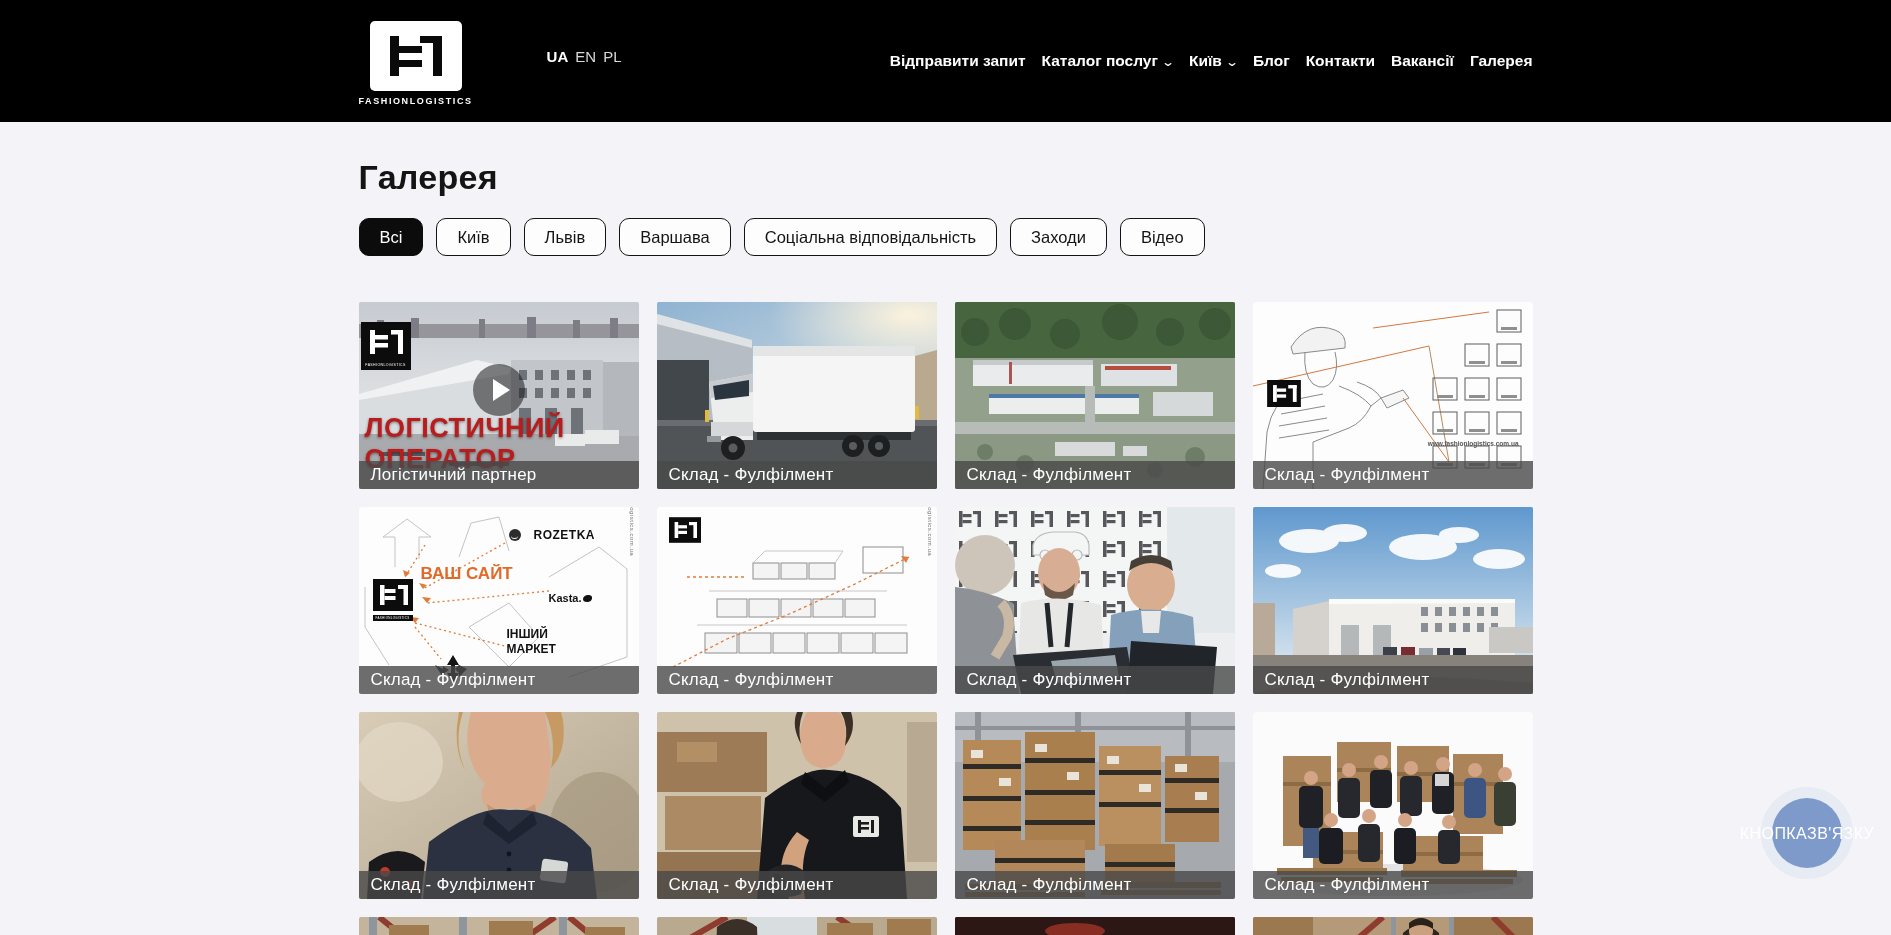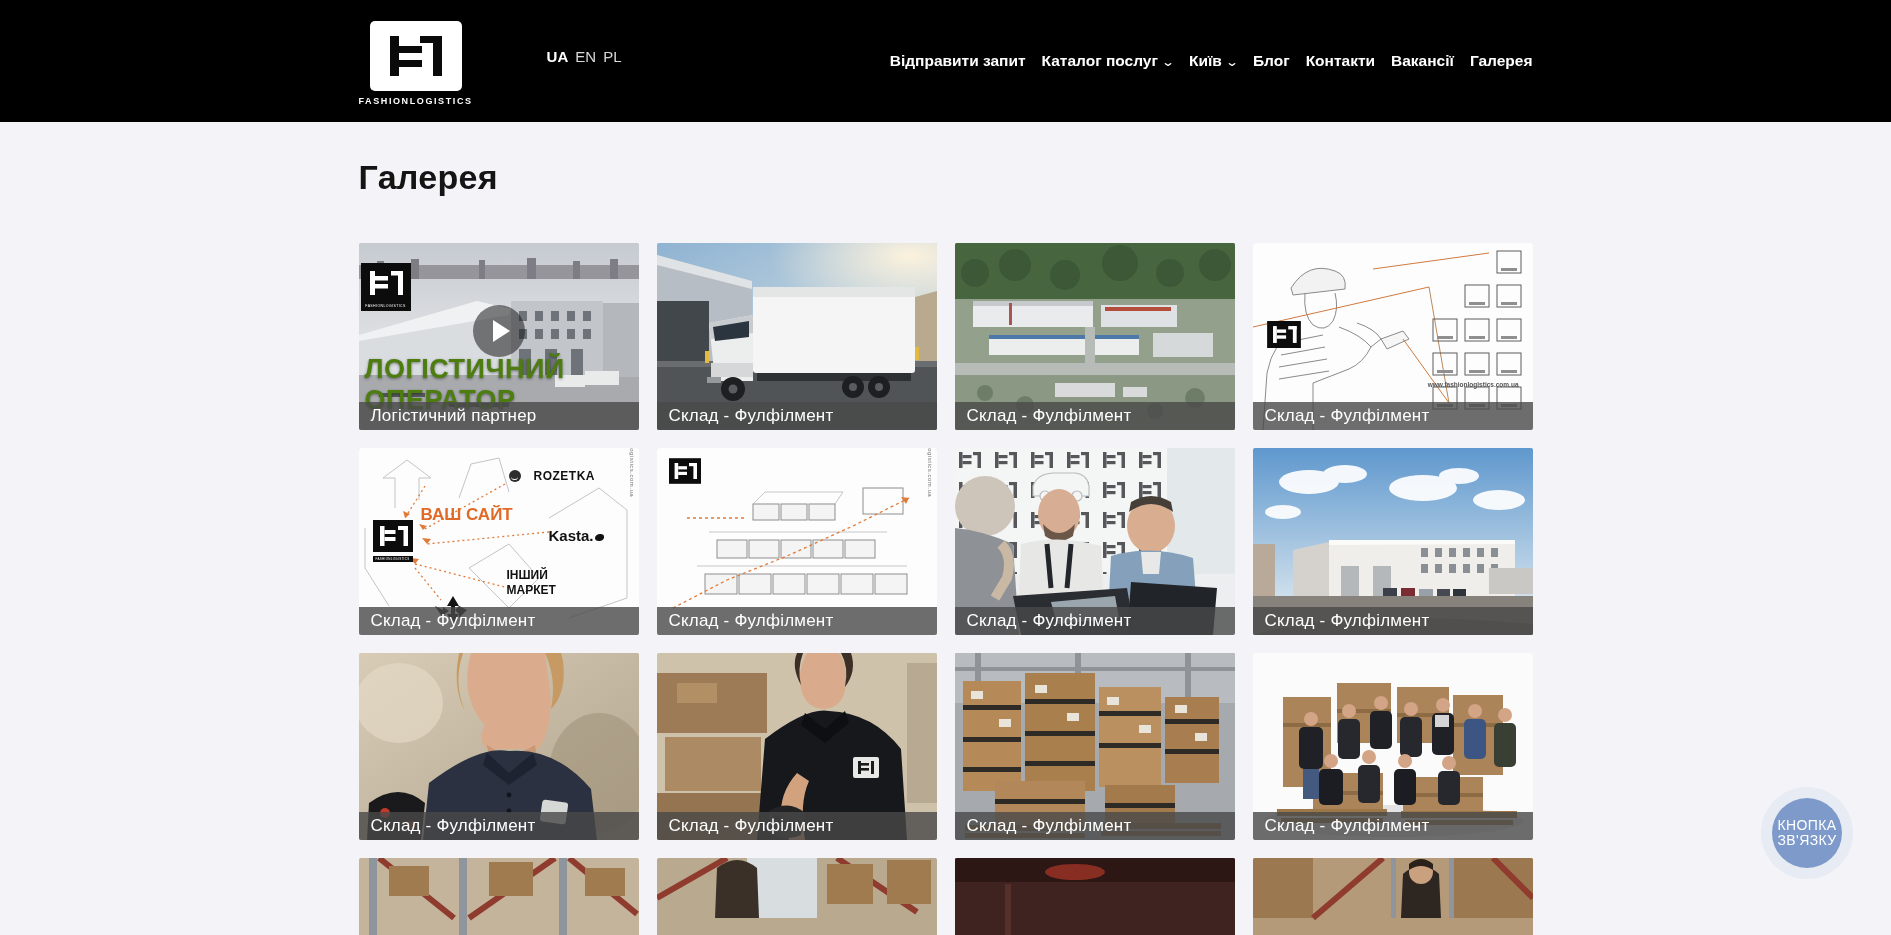--- a/index.html
+++ b/index.html
@@ -54,44 +54,44 @@
   
   .t1-logo { position:absolute; left:2px; top:20px; z-index:2; width:50px; }
   .t1-logo svg { display:block; width:50px; height:40px; }
   .t1-logo .mini-text { background:#0c0c0c; color:#fff; font-size:3.5px; letter-spacing:.4px; text-align:center; padding:1px 0 3px; }
   .play-btn {
     position:absolute; left:50%; top:47%; transform:translate(-50%,-50%); z-index:2;
     width:52px; height:52px; border-radius:50%; background:rgba(25,25,28,.55);
     display:flex; align-items:center; justify-content:center;
   }
   .play-tri { width:0; height:0; border-left:17px solid #fff; border-top:11px solid transparent; border-bottom:11px solid transparent; margin-left:5px; }
-  .t1-title { position:absolute; left:6px; bottom:14px; z-index:1; color:#4d7c0f; font-weight:800; font-size:27px; line-height:31px; letter-spacing:.5px; text-shadow:0 1px 3px rgba(0,0,0,.45); }
+  .t1-title { position:absolute; left:6px; bottom:14px; z-index:1; color:#b91c1c; font-weight:800; font-size:27px; line-height:31px; letter-spacing:.5px; text-shadow:0 1px 3px rgba(0,0,0,.45); }
   
   .dg-label { position:absolute; z-index:2; font-weight:800; color:#111; white-space:pre-line; }
   .dg-your-site { left:62px; top:14px; color:#e06a28; font-size:17px; line-height:16px;margin-top:45px; }
   .dg-rozetka { left:150px; top:21px; font-size:12px; letter-spacing:.5px; display:flex; align-items:center; gap:13px; }
   .roz-ico { width:12px; height:12px; border-radius:50%; background:#2c2c2c; position:relative; }
   .roz-ico::after { content:""; position:absolute; left:2.5px; top:5px; width:7px; height:3.5px; border-bottom:1.6px solid #fff; border-radius:0 0 6px 6px; }
-  .dg-kasta { left:190px; top:79px; font-size:15px; }
+  .dg-kasta { left:190px; top:85px; font-size:11px; }
   .kasta-blob { display:inline-block; width:9px; height:7px; background:#111; border-radius:60% 40% 55% 45%; margin-left:1px; }
   .dg-other { left:148px; top:120px; font-size:12px; line-height:15px; }
   .dg-url { position:absolute; z-index:2; font-size:6.5px; color:#555; font-weight:600; }
   .t4-url { right:14px; bottom:42px; }
   .vert-url { position:absolute; z-index:2; right:4px; top:50%; transform:rotate(90deg) translateX(-50%); transform-origin:right top; font-size:6px; color:#777; letter-spacing:.5px; }
   .fl-chip { position:absolute; z-index:2; }
   
   .contact-fab {
     position:absolute; left:1761px; top:787px; width:92px; height:92px; z-index:20;
     border-radius:50%; background:rgba(229,233,242,.92); cursor:pointer;
     display:flex; align-items:center; justify-content:center;
   }
   .fab-inner {
     width:70px; height:70px; border-radius:50%; background:#7e9aca;
-    display:flex; flex-direction:column; align-items:center; justify-content:center;
-    color:#fff; font-size:14px; font-weight:500; letter-spacing:.4px; line-height:15px;
+    display:flex; flex-direction:row; align-items:center; justify-content:center;
+    color:#fff; font-size:16px; font-weight:500; letter-spacing:.4px; line-height:15px;
   }
 </style>
 </head>
 <body>
 
 <div class="header">
   <div class="header-inner">
     <div class="logo-block">
       <svg class="logo-mark" viewBox="0 0 92 70">
         <rect width="92" height="70" rx="5" fill="#ffffff"></rect>
@@ -136,20 +136,29 @@
       <span class="nav-item">
           <span>Галерея</span>
         </span>
     </div>
   </div>
 </div>
 
 <div class="container">
   <h1 class="page-title">Галерея</h1>
 
+  <div class="filters">
+    <button class="filter-pill active">Всі</button>
+    <button class="filter-pill">Київ</button>
+    <button class="filter-pill">Львів</button>
+    <button class="filter-pill">Варшава</button>
+    <button class="filter-pill">Соціальна відповідальність</button>
+    <button class="filter-pill">Заходи</button>
+    <button class="filter-pill">Відео</button>
+  </div>
 
   <div class="grid">
 
     <div class="tile">
       <svg class="art" viewBox="0 0 280 187" preserveAspectRatio="none">
         <defs>
             <linearGradient id="t1s" x1="0" y1="0" x2="0" y2="1">
           <stop offset="0" stop-color="#c6cbd1"></stop>
               <stop offset="1" stop-color="#dcdee1"></stop>
             </linearGradient>

